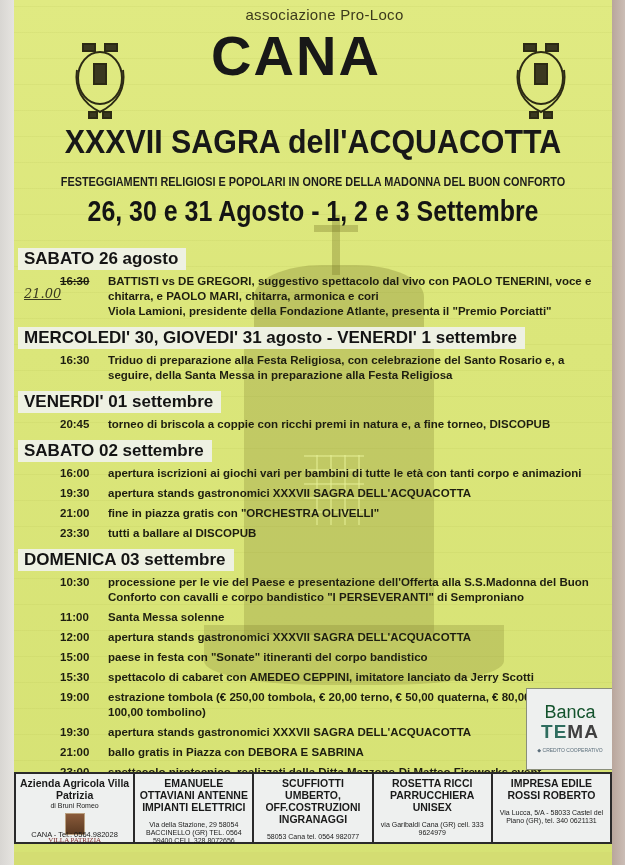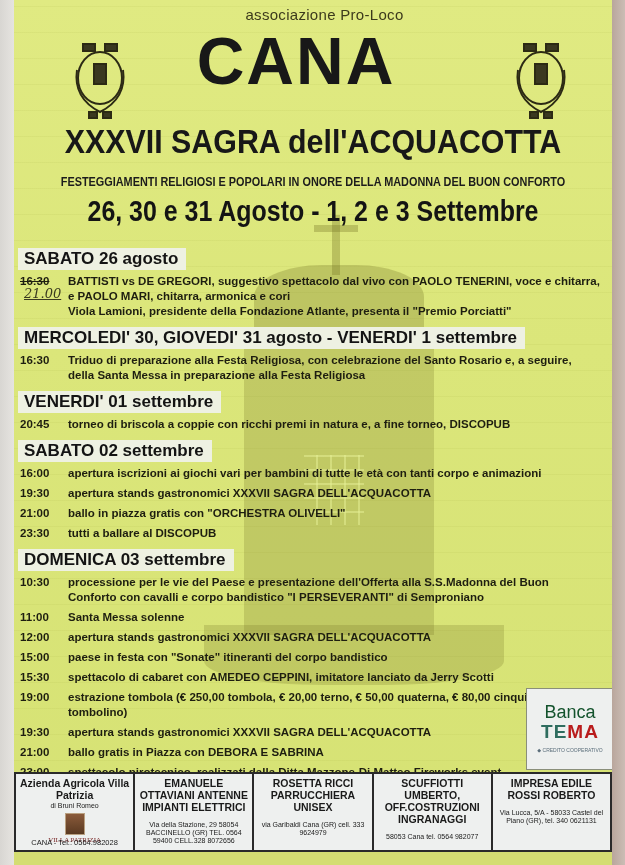--- a/index.html
+++ b/index.html
@@ -34,48 +34,48 @@
     background: repeating-linear-gradient(0deg, transparent 0 12px, rgba(230,240,150,0.5) 12px 14px),
                 repeating-linear-gradient(90deg, transparent 0 12px, rgba(230,240,150,0.5) 12px 14px);
   }
   .tower .base { position: absolute; left: 0; top: 410px; width: 300px; height: 60px; background: rgba(120,120,40,0.25); border-radius: 0 0 40% 40%; }
 
   .assoc { position: absolute; top: 6px; left: 0; width: 621px; text-align: center; font-size: 15px; color: #3c3a1c; letter-spacing: 0.3px; }
   .crest { position: absolute; top: 40px; width: 62px; height: 80px; }
   .crest-left { left: 55px; }
   .crest-right { left: 496px; }
   .crest svg { width: 100%; height: 100%; }
-  .title-cana { position: absolute; top: 28px; left: 0; width: 564px; text-align: center; font-size: 66px; font-weight: bold; color: #181818; letter-spacing: 2px; line-height: 1; }
+  .title-cana { position: absolute; top: 28px; left: 0; width: 564px; text-align: center; font-size: 56px; font-weight: bold; color: #181818; letter-spacing: 2px; line-height: 1; }
   .title-sagra { position: absolute; top: 125px; left: 0; width: 598px; text-align: center; font-size: 33px; font-weight: bold; color: #181818; transform: scaleX(0.92); line-height: 1; }
   .subtitle { position: absolute; top: 175px; left: 0; width: 598px; text-align: center; font-size: 12.5px; font-weight: bold; color: #1c1c1c; transform: scaleX(0.87); }
   .dates { position: absolute; top: 196px; left: 0; width: 598px; text-align: center; font-size: 29px; font-weight: bold; color: #141414; transform: scaleX(0.86); line-height: 1.1; }
 
   .program { position: absolute; top: 245px; left: 4px; width: 590px; }
   .day {
     display: inline-block; background: #eef1e2; color: #141414;
     font-size: 17px; font-weight: bold; padding: 1px 8px 1px 6px; margin: 3px 0 4px 0;
     transform-origin: left; line-height: 20px;
   }
-  .row { display: flex; font-size: 11.5px; font-weight: bold; color: #1e1e10; line-height: 15px; margin-bottom: 5px; }
+  .row { display: flex; font-size: 11.5px; font-weight: bold; color: #1e1e10; line-height: 15px; margin-bottom: 5px; margin-left: 40px; }
   .row .time { width: 48px; flex: 0 0 48px; padding-left: 2px; }
   .row .text { flex: 1; padding-right: 8px; }
   .strike { text-decoration: line-through; }
   .handwritten { font-family: "DejaVu Serif", serif; font-style: italic; font-weight: normal; color: #3a3a20; font-size: 13px; position: absolute; left: 6px; top: 41px; text-decoration: underline; }
 
   .banca {
     position: absolute; left: 512px; top: 688px; width: 86px; height: 80px;
     background: #eef0ef; border: 1px solid #8a8f7a; text-align: center;
   }
   .banca .b1 { font-size: 18px; color: #14532d; margin-top: 14px; line-height: 18px; }
   .banca .b2 { font-size: 19px; font-weight: bold; letter-spacing: 1px; line-height: 22px; }
   .banca .b2 .t { color: #2f6d5f; }
-  .banca .b2 .m { color: #b91c1c; }
+  .banca .b2 .m { color: #404040; }
   .banca .b3 { font-size: 5px; color: #5a6d7a; margin-top: 4px; }
 
-  .sponsors { position: absolute; left: 0; top: 772px; width: 598px; height: 80px; display: flex; border: 2px solid #2a2a2a; background: #eef0ef; box-sizing: border-box; }
+  .sponsors { position: absolute; left: 0; top: 772px; width: 598px; height: 72px; display: flex; border: 2px solid #2a2a2a; background: #eef0ef; box-sizing: border-box; }
   .sponsor { flex: 1; border-right: 2px solid #2a2a2a; text-align: center; padding: 3px 2px; box-sizing: border-box; color: #1a1a1a; position: relative; }
   .sponsor:last-child { border-right: none; }
   .sponsor .name { font-size: 10.5px; font-weight: bold; line-height: 12px; }
   .sponsor .sub { font-size: 7px; line-height: 9px; }
   .sponsor .addr { font-size: 7px; line-height: 8px; margin-top: 8px; }
   .sponsor .bottom { position: absolute; bottom: 3px; left: 0; width: 100%; font-size: 7.5px; }
   .villa-img { width: 18px; height: 20px; margin: 3px auto 1px; background: linear-gradient(#8a5a3a, #5a3a22); border: 1px solid #b9a080; }
   .villa-logo { font-family: "Liberation Serif", serif; font-size: 7px; color: #7a2a2a; }
   .footer-strip { position: absolute; left: 0; top: 852px; width: 598px; height: 13px; background: #d4dd72; }
 </style>
@@ -166,21 +166,21 @@
       <div class="row">
         <span class="time">16:00</span>
         <span class="text">apertura iscrizioni ai giochi vari per bambini di tutte le età con tanti corpo e animazioni</span>
       </div>
       <div class="row">
         <span class="time">19:30</span>
         <span class="text">apertura stands gastronomici XXXVII SAGRA DELL'ACQUACOTTA</span>
       </div>
       <div class="row">
         <span class="time">21:00</span>
-        <span class="text">ballo in piazza gratis con "ORCHESTRA OLIVELLI"</span>
+        <span class="text">fine in piazza gratis con "ORCHESTRA OLIVELLI"</span>
       </div>
       <div class="row">
         <span class="time">23:30</span>
         <span class="text">tutti a ballare al DISCOPUB</span>
       </div>
     </div>
 
     <div>
       <div class="day">DOMENICA 03 settembre</div>
       <div class="row">
@@ -234,27 +234,27 @@
       <div class="sub">di Bruni Romeo</div>
       <div class="villa-img"></div>
       <div class="villa-logo">VILLA PATRIZIA</div>
       <div class="bottom">CANA - Tel.: 0564.982028</div>
     </div>
     <div class="sponsor">
       <div class="name">EMANUELE OTTAVIANI ANTENNE IMPIANTI ELETTRICI</div>
       <div class="addr">Via della Stazione, 29 58054 BACCINELLO (GR) TEL. 0564 59400 CELL.328 8072656</div>
     </div>
     <div class="sponsor">
+      <div class="name">SCUFFIOTTI UMBERTO, OFF.COSTRUZIONI INGRANAGGI</div>
+      <div class="addr">58053 Cana tel. 0564 982077</div>
+    </div>
+    <div class="sponsor">
       <div class="name">ROSETTA RICCI PARRUCCHIERA UNISEX</div>
       <div class="addr">via Garibaldi Cana (GR) cell. 333 9624979</div>
     </div>
     <div class="sponsor">
-      <div class="name">SCUFFIOTTI UMBERTO, OFF.COSTRUZIONI INGRANAGGI</div>
-      <div class="addr">58053 Cana tel. 0564 982077</div>
-    </div>
-    <div class="sponsor">
       <div class="name">IMPRESA EDILE ROSSI ROBERTO</div>
       <div class="addr">Via Lucca, 5/A - 58033 Castel del Piano (GR), tel. 340 0621131</div>
     </div>
   </div>
 
   <div class="footer-strip"></div>
 </div>
 
 </body></html>

